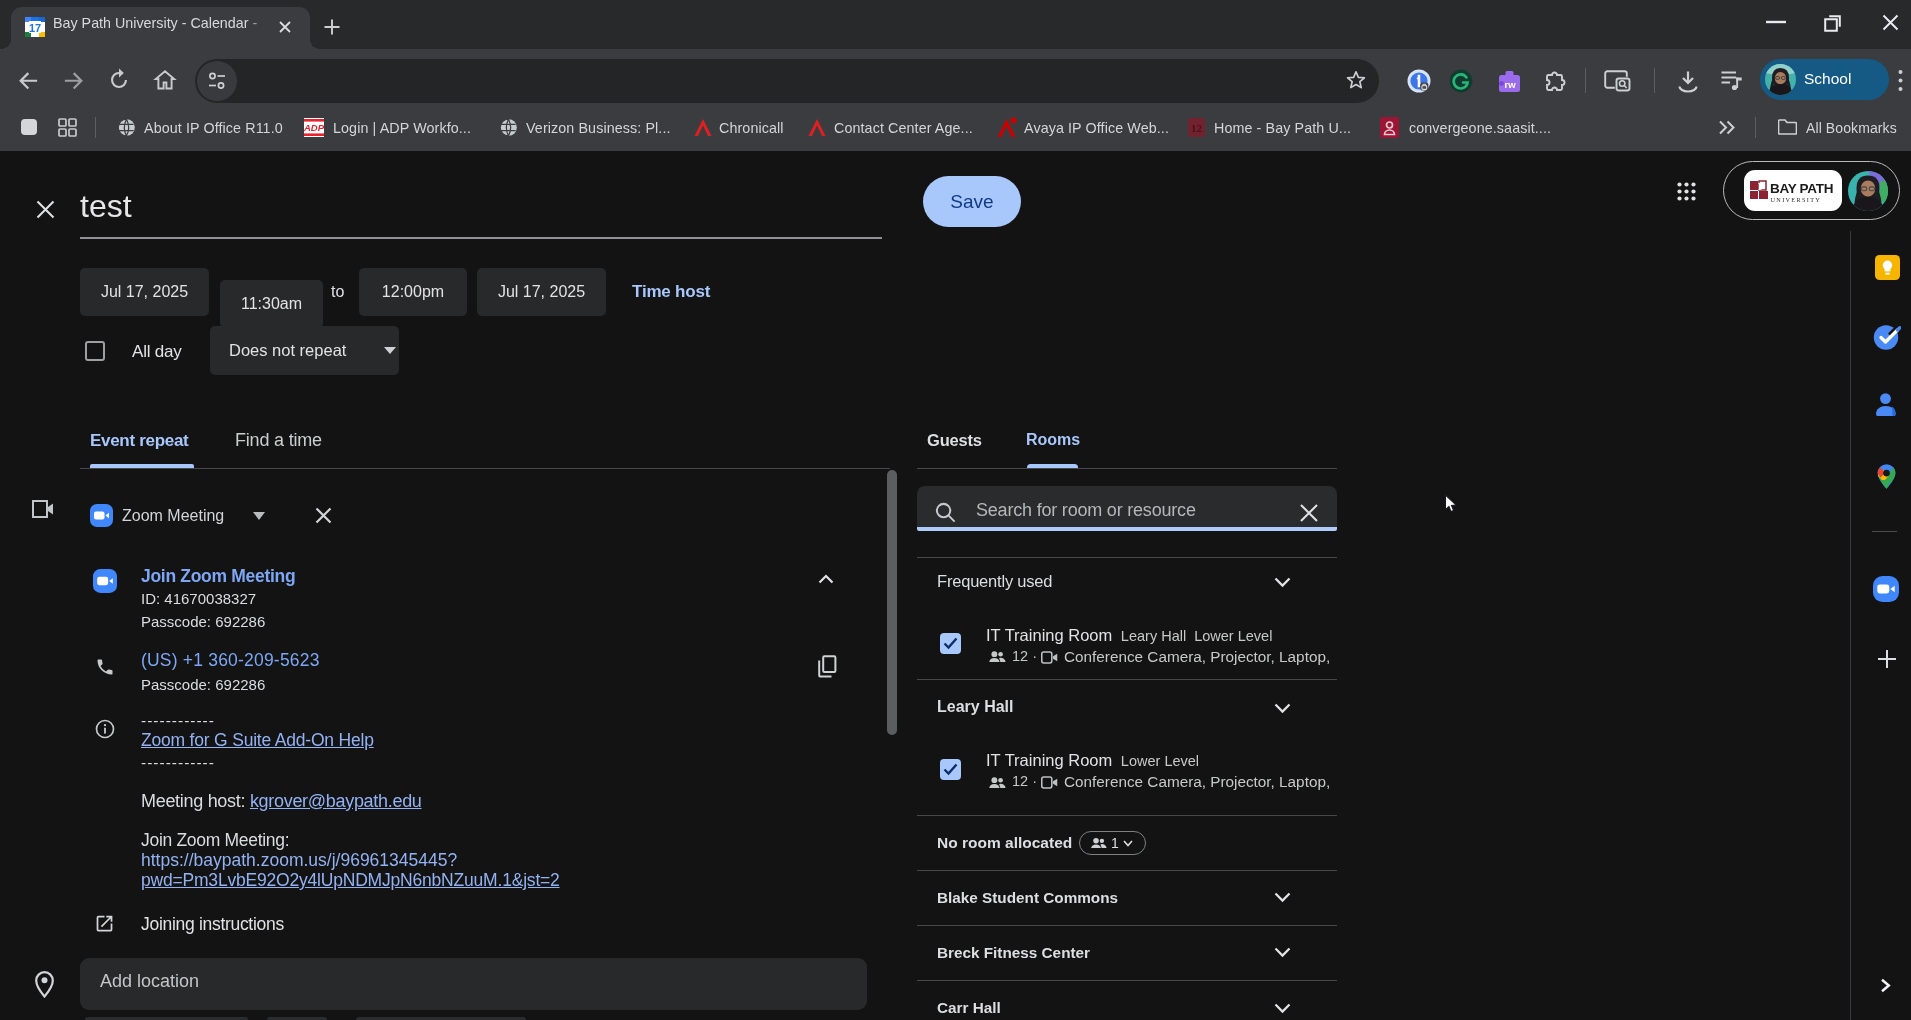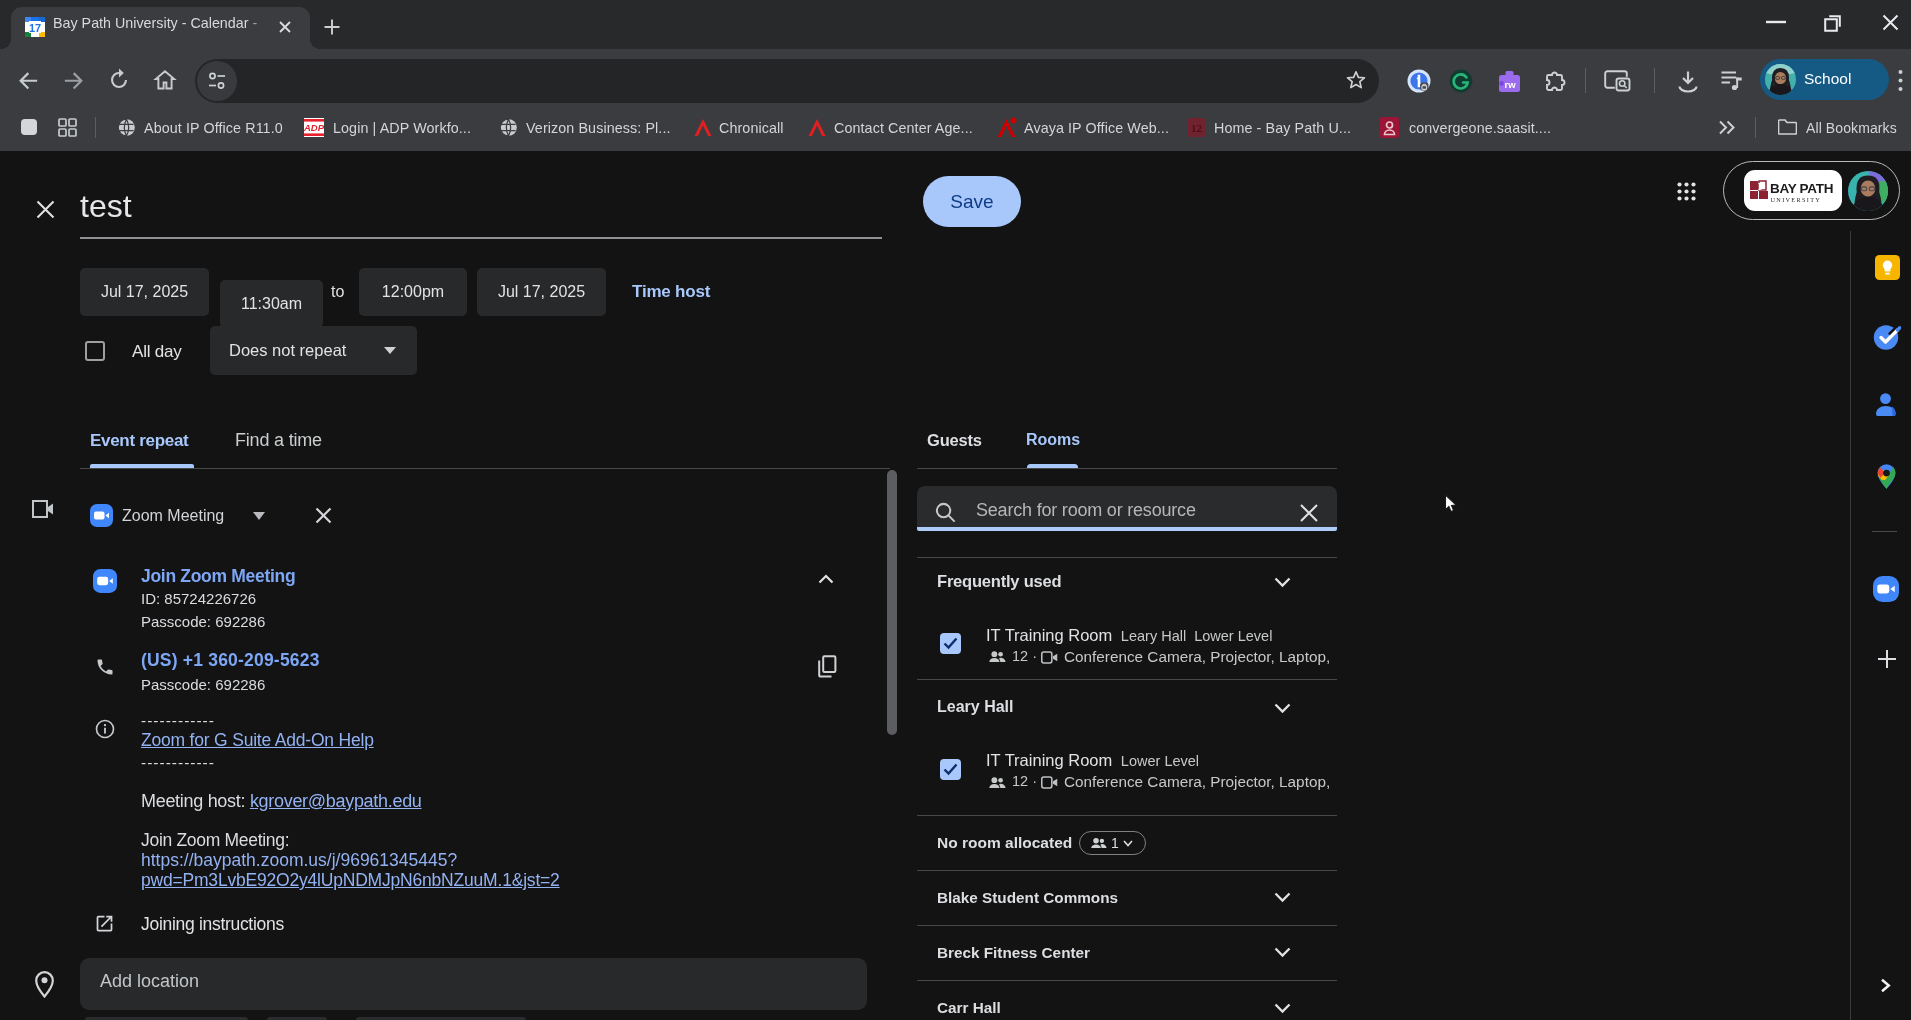--- a/index.html
+++ b/index.html
@@ -287,21 +287,21 @@
 
 <div class="chip" style="left:80px;top:268px;width:129px;height:48px">Jul 17, 2025</div>
 <div class="chip" style="left:220px;top:280px;width:103px;height:48px">11:30am</div>
 <div class="abs" style="left:331px;top:283px;font-size:16px;color:#e2e2e5">to</div>
 <div class="chip" style="left:359px;top:268px;width:108px;height:48px">12:00pm</div>
 <div class="chip" style="left:477px;top:268px;width:129px;height:48px">Jul 17, 2025</div>
 <div class="abs" style="left:632px;top:282px;font-size:17px;font-weight:bold;color:#a8c7fa;letter-spacing:-.2px">Time host</div>
 
 <div class="abs" style="left:85px;top:341px;width:20px;height:20px;border:2px solid #9d9fa3;border-radius:3px"></div>
 <div class="abs" style="left:132px;top:342px;font-size:17px;color:#e2e2e5;letter-spacing:-.2px">All day</div>
-<div class="chip" style="left:210px;top:326px;width:207px;height:49px;justify-content:flex-start;padding-left:19px;font-size:16.5px">Does not repeat</div>
+<div class="chip" style="left:210px;top:326px;width:189px;height:49px;justify-content:flex-start;padding-left:19px;font-size:16.5px">Does not repeat</div>
 <svg class="abs" style="left:384px;top:347px" width="12" height="7" viewBox="0 0 12 7">
       <path d="M0 0 H12 L6 7 Z" fill="#cfd1d4"></path>
     </svg>
 
 <div class="abs" style="left:90px;top:431px;font-size:17px;font-weight:bold;color:#a8c7fa;letter-spacing:-.3px">Event repeat</div>
 <div class="abs" style="left:235px;top:430px;font-size:18px;color:#cbcecf;letter-spacing:-.2px">Find a time</div>
 <div class="abs" style="left:90px;top:464px;width:104px;height:4px;border-radius:2px 2px 0 0;background:#a8c7fa"></div>
 <div class="divh" style="left:80px;top:468px;width:810px"></div>
 
 <svg class="abs" style="left:32px;top:500px" width="22" height="18" viewBox="0 0 22 18">
@@ -320,30 +320,30 @@
 <svg class="abs" style="left:315px;top:507px" width="17" height="17" viewBox="0 0 17 17">
       <path d="M1.5 1.5 L15.5 15.5 M15.5 1.5 L1.5 15.5" stroke="#d2d4d7" stroke-width="2.2"></path>
     </svg>
 
 <svg class="abs" style="left:93px;top:569px" width="24" height="24" viewBox="0 0 23 23">
       <rect width="23" height="23" rx="7" fill="#4087fc"></rect>
       <rect x="4" y="7.5" width="10.5" height="8" rx="2" fill="#fff"></rect>
       <path d="M15.5 11.5 L19 8.8 V14.2 Z" fill="#fff"></path>
     </svg>
 <div class="abs" style="left:141px;top:566px;font-size:17.5px;font-weight:bold;color:#7da7f4;letter-spacing:-.3px">Join Zoom Meeting</div>
-<div class="abs" style="left:141px;top:590px;font-size:15px;color:#dadce0">ID: 85724226726</div>
+<div class="abs" style="left:141px;top:590px;font-size:15px;color:#dadce0">ID: 41670038327</div>
 <div class="abs" style="left:141px;top:613px;font-size:15px;color:#dadce0">Passcode: 692286</div>
 <svg class="abs" style="left:818px;top:574px" width="16" height="10" viewBox="0 0 16 10">
       <path d="M1.5 8.5 L8 2 L14.5 8.5" fill="none" stroke="#e2e2e5" stroke-width="2.2"></path>
     </svg>
 
 <svg class="abs" style="left:95px;top:657px" width="20" height="20" viewBox="0 0 24 24">
       <path d="M6.6 10.8 a15.1 15.1 0 0 0 6.6 6.6 l2.2 -2.2 a1 1 0 0 1 1 -.25 a11.4 11.4 0 0 0 3.6 .58 a1 1 0 0 1 1 1 V20 a1 1 0 0 1 -1 1 A17 17 0 0 1 3 4 a1 1 0 0 1 1 -1 h3.5 a1 1 0 0 1 1 1 a11.4 11.4 0 0 0 .58 3.6 a1 1 0 0 1 -.25 1 Z" fill="#c6c9cc"></path>
     </svg>
-<div class="abs" style="left:141px;top:650px;font-size:17.5px;font-weight:bold;color:#7da7f4;letter-spacing:.2px">(US) +1 360-209-5623</div>
+<div class="abs" style="left:141px;top:650px;font-size:17.5px;font-weight:normal;color:#7da7f4;letter-spacing:.2px">(US) +1 360-209-5623</div>
 <div class="abs" style="left:141px;top:676px;font-size:15px;color:#dadce0">Passcode: 692286</div>
 <svg class="abs" style="left:816px;top:655px" width="22" height="23" viewBox="0 0 22 23">
  <rect x="7.2" y="1.2" width="12.2" height="15.8" rx="1.2" fill="none" stroke="#cfd2d4" stroke-width="2"></rect>
  <path d="M3.2 5.5 V20 a1.6 1.6 0 0 0 1.6 1.6 H15.5" fill="none" stroke="#cfd2d4" stroke-width="2"></path>
 </svg>
 
 <svg class="abs" style="left:95px;top:719px" width="20" height="20" viewBox="0 0 24 24">
       <circle cx="12" cy="12" r="10.2" fill="none" stroke="#c6c9cc" stroke-width="2"></circle>
       <rect x="10.9" y="10.5" width="2.2" height="7" fill="#c6c9cc"></rect>
       <circle cx="12" cy="7.3" r="1.4" fill="#c6c9cc"></circle>
@@ -385,21 +385,21 @@
 <svg class="abs" style="left:934px;top:501px" width="23" height="23" viewBox="0 0 24 24">
       <circle cx="10" cy="10" r="7" fill="none" stroke="#c6c9cc" stroke-width="2.1"></circle>
       <path d="M15.3 15.3 L21.5 21.5" stroke="#c6c9cc" stroke-width="2.1"></path>
     </svg>
 <div class="abs" style="left:976px;top:500px;font-size:18px;color:#b4b7ba;letter-spacing:-.2px">Search for room or resource</div>
 <svg class="abs" style="left:1299px;top:503px" width="20" height="20" viewBox="0 0 20 20">
       <path d="M2 2 L18 18 M18 2 L2 18" stroke="#dee0e3" stroke-width="2.1"></path>
     </svg>
 <div class="divh" style="left:917px;top:557px;width:420px"></div>
 
-<div class="abs" style="left:937px;top:572px;font-size:16.5px;font-weight:bold;color:#dcdee1;letter-spacing:-.2px">Frequently used</div>
+<div class="abs" style="left:937px;top:572px;font-size:16.5px;font-weight:normal;color:#dcdee1;letter-spacing:-.2px">Frequently used</div>
 <svg class="abs" style="left:1274px;top:577px" width="17" height="11" viewBox="0 0 17 11">
       <path d="M1.5 1.5 L8.5 8.5 L15.5 1.5" fill="none" stroke="#e2e2e5" stroke-width="2.3"></path>
     </svg>
 
 <div class="abs" style="left:940px;top:633px;width:21px;height:21px;border-radius:4px;background:#a8c7fa"></div>
 <svg class="abs" style="left:943px;top:637px" width="15" height="13" viewBox="0 0 15 13">
       <path d="M1.5 6.5 L5.5 10.5 L13.5 1.5" fill="none" stroke="#0c2d6b" stroke-width="2.4"></path>
     </svg>
 <div class="abs" style="left:986px;top:626px;font-size:16.5px;color:#e2e2e5">IT Training Room <span style="font-size:14.5px;color:#c6c9c7">&nbsp;Leary Hall&nbsp;&nbsp;Lower Level</span></div>
 <svg class="abs" style="left:988px;top:649px" width="18" height="14" viewBox="0 0 24 17">

